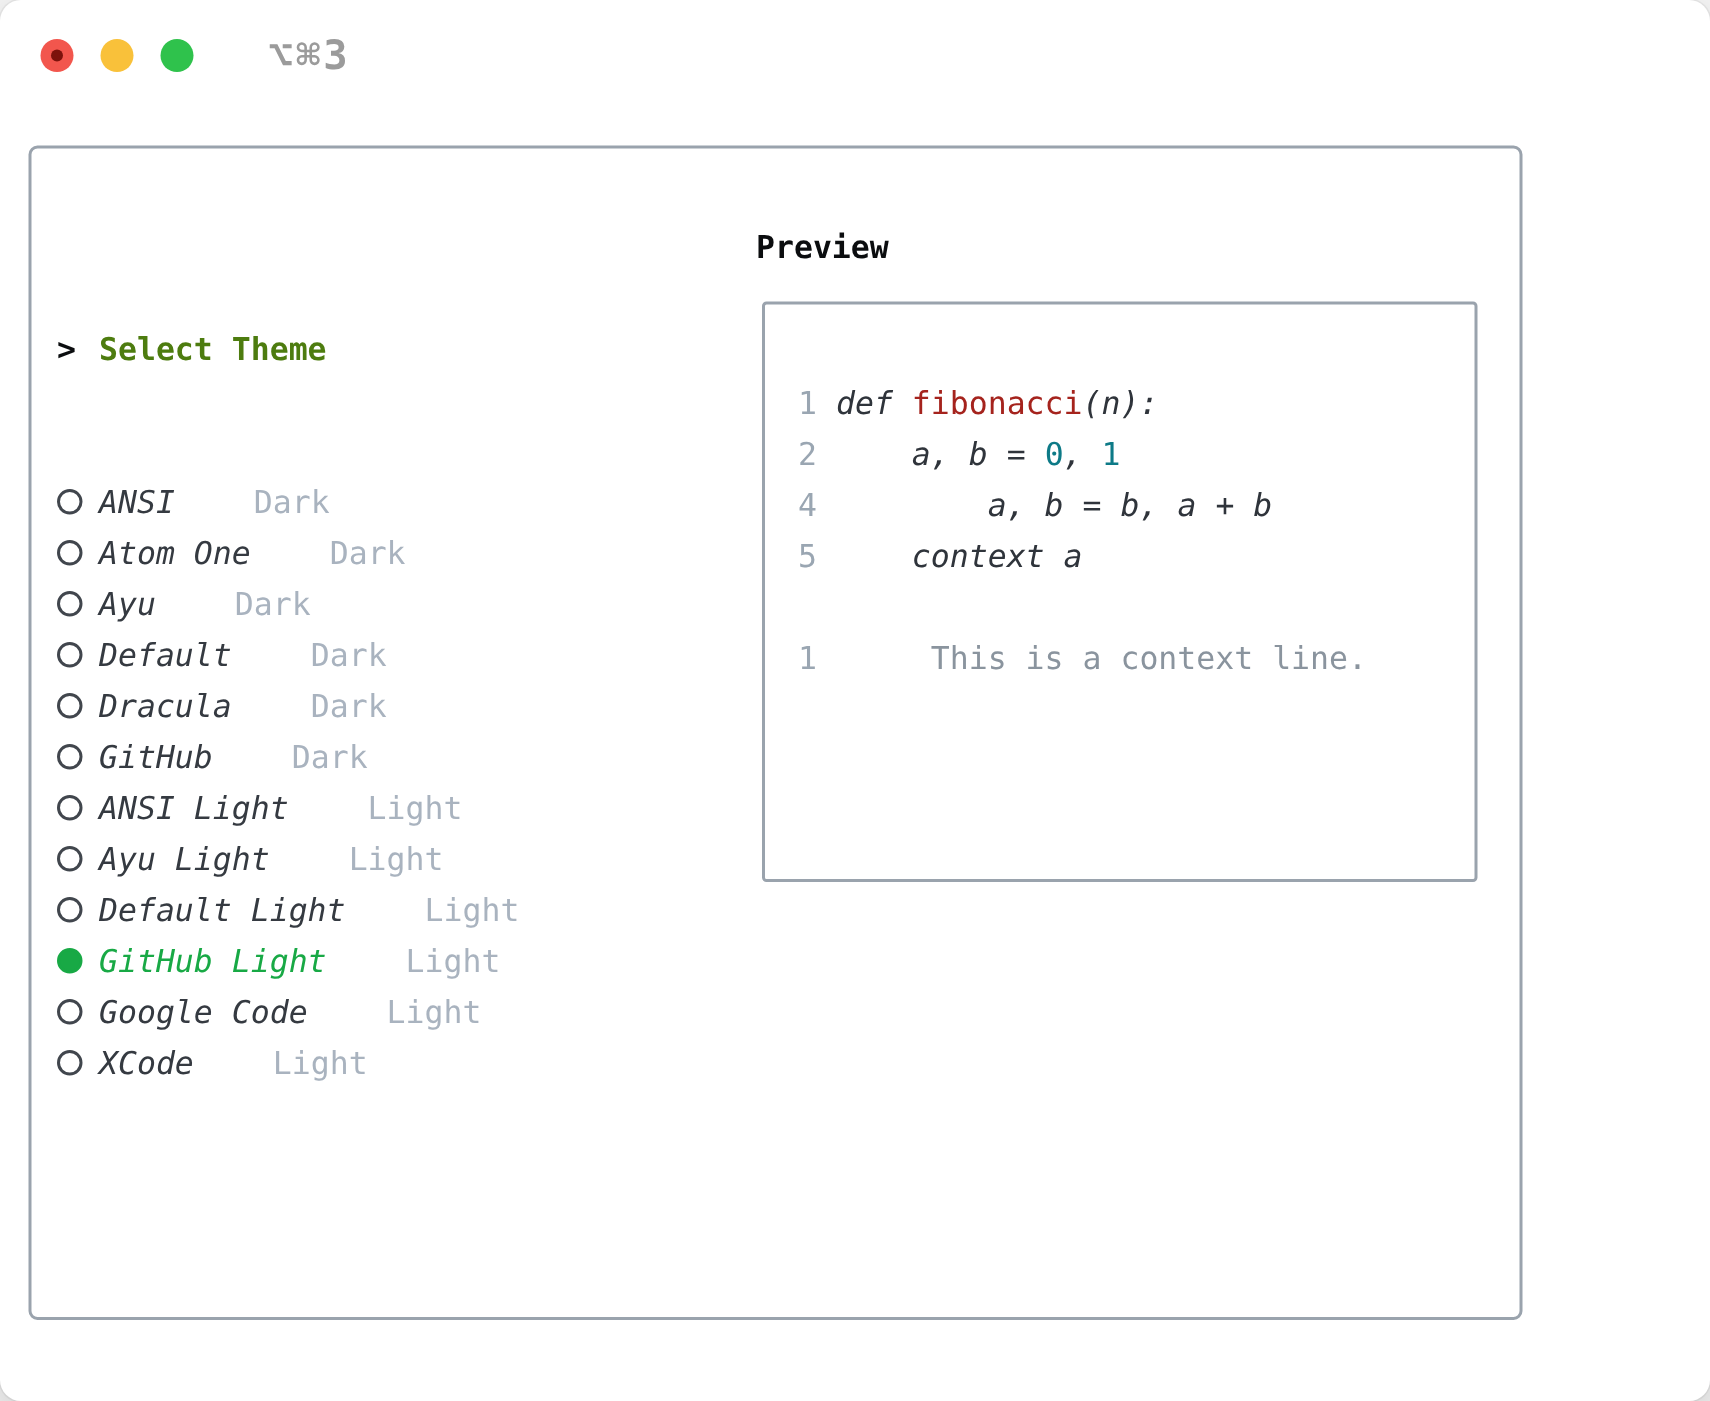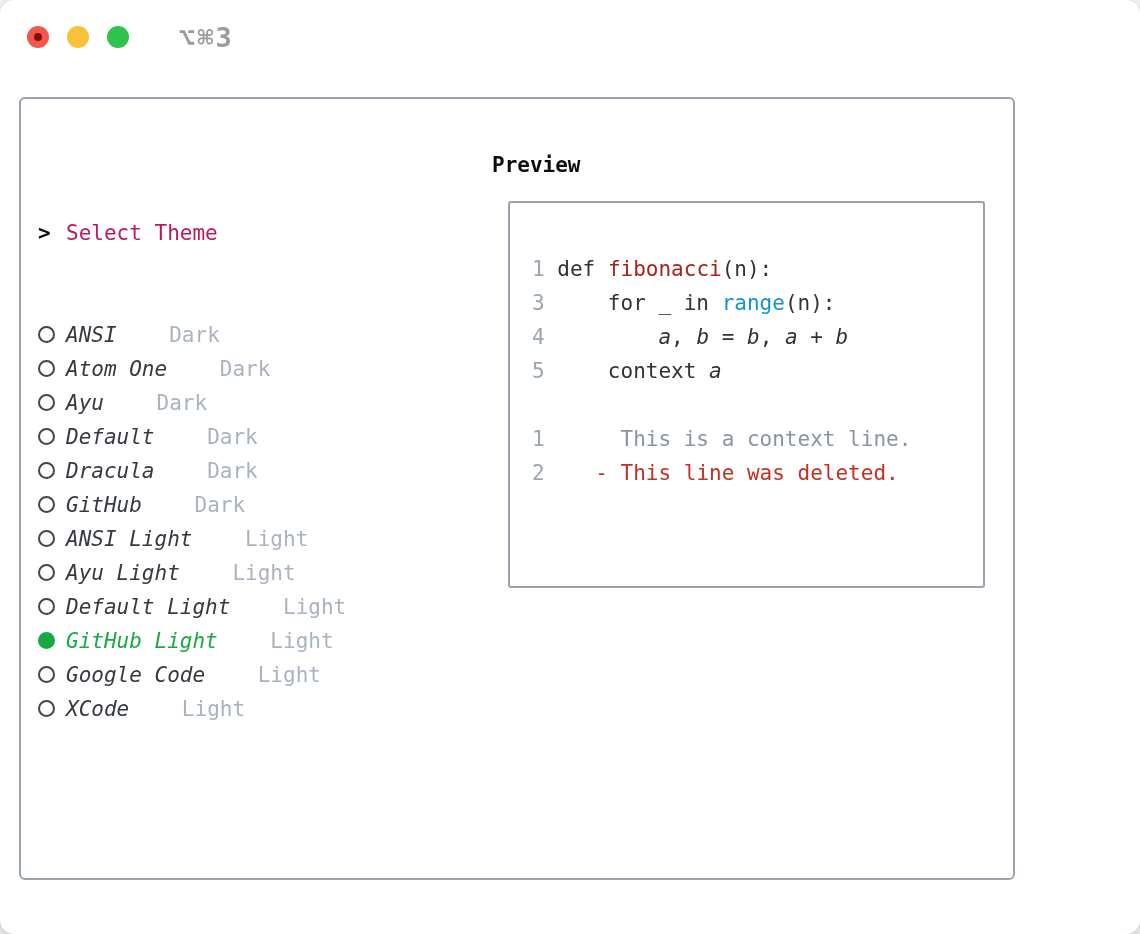--- a/index.html
+++ b/index.html
@@ -21,39 +21,39 @@
     letter-spacing:2px;font-family:"DejaVu Sans Mono","DejaVu Sans",sans-serif;
   }
   .panel{
     position:absolute;left:19px;top:97px;width:996px;height:783px;
     border:2px solid var(--panel_border);border-radius:6px;box-sizing:border-box;
   }
   .left-col{position:absolute;left:38px;top:148px;font-size:21px;line-height:34px;white-space:pre;}
   .row{height:34px;}
   .prefix{display:inline-block;width:28px;}
   .cursor{font-weight:bold;color:#0b0d0f;}
-  .hdr{font-weight:normal;color:#be185d;}
+  .hdr{font-weight:bold;color:#4d7c0f;}
   .radio{
     display:inline-block;width:13px;height:13px;border-radius:50%;
     border:2px solid #41464d;vertical-align:middle;position:relative;top:-2px;
   }
   .radio.sel{background:var(--accent_green);border-color:var(--accent_green);}
   .item-name{color:var(--item_text);font-style:italic;}
   .item-name.sel{color:var(--accent_green);}
   .item-variant{color:var(--variant_text);margin-left:40px;}
   .apply-hdr{color:#15181c;}
-  .preview-hdr{position:absolute;left:492px;top:148px;font-size:21px;line-height:34px;font-weight:bold;color:#0b0d0f;}
+  .preview-hdr{position:absolute;left:504px;top:148px;font-size:21px;line-height:34px;font-weight:bold;color:#0b0d0f;}
   .preview-box{
     position:absolute;left:508px;top:201px;width:477px;height:387px;box-sizing:border-box;
     border:2px solid var(--panel_border);border-radius:3px;
     padding:49px 0 0 22px;font-size:21px;line-height:34px;
   }
   .code-line{white-space:pre;height:34px;}
   .tok-ln{color:var(--line_number);}
-  .tok-code{color:var(--code_text);}
+  .tok-code{color:var(--code_text);font-style:italic;}
   .tok-func{color:var(--function_red);}
   .tok-num{color:var(--number_teal);}
   .tok-blt{color:var(--builtin_blue);}
   .tok-ctx{color:var(--context_gray);text-align:center;}
   .tok-del{color:var(--deleted_red);}
   .tok-add{color:var(--added_green);}
   .ital{font-style:italic;}
 </style>
 </head>
 <body>
@@ -75,21 +75,20 @@
     <div class="row"></div>
     
     
     
     
   </div>
 
   <div class="preview-hdr">Preview</div>
   <div class="preview-box" id="preview-box">
       <div class="code-line"><span class="tok-ln">1</span><span class="tok-code"> def </span><span class="tok-func">fibonacci</span><span class="tok-code">(n):</span></div>
-      <div class="code-line"><span class="tok-ln">3</span><span class="tok-code">     for _ in </span><span class="tok-blt">range</span><span class="tok-code">(n):</span></div>
+      <div class="code-line"><span class="tok-ln">2</span><span class="tok-code">     </span><span class="tok-code ital">a</span><span class="tok-code">, </span><span class="tok-code ital">b</span><span class="tok-code"> = </span><span class="tok-num">0</span><span class="tok-code">, </span><span class="tok-num">1</span></div>
       <div class="code-line"><span class="tok-ln">4</span><span class="tok-code">         </span><span class="tok-code ital">a</span><span class="tok-code">, </span><span class="tok-code ital">b</span><span class="tok-code"> = </span><span class="tok-code ital">b</span><span class="tok-code">, </span><span class="tok-code ital">a</span><span class="tok-code"> + </span><span class="tok-code ital">b</span></div>
       <div class="code-line"><span class="tok-ln">5</span><span class="tok-code">     context </span><span class="tok-code ital">a</span></div>
       <div class="code-line"></div>
       <div class="code-line"><span class="tok-ln">1</span><span class="tok-ctx">      This is a context line.</span></div>
-      <div class="code-line"><span class="tok-ln">2</span><span class="tok-code">    </span><span class="tok-del">- This line was deleted.</span></div>
     </div>
 
 </div>
 
 </body></html>

